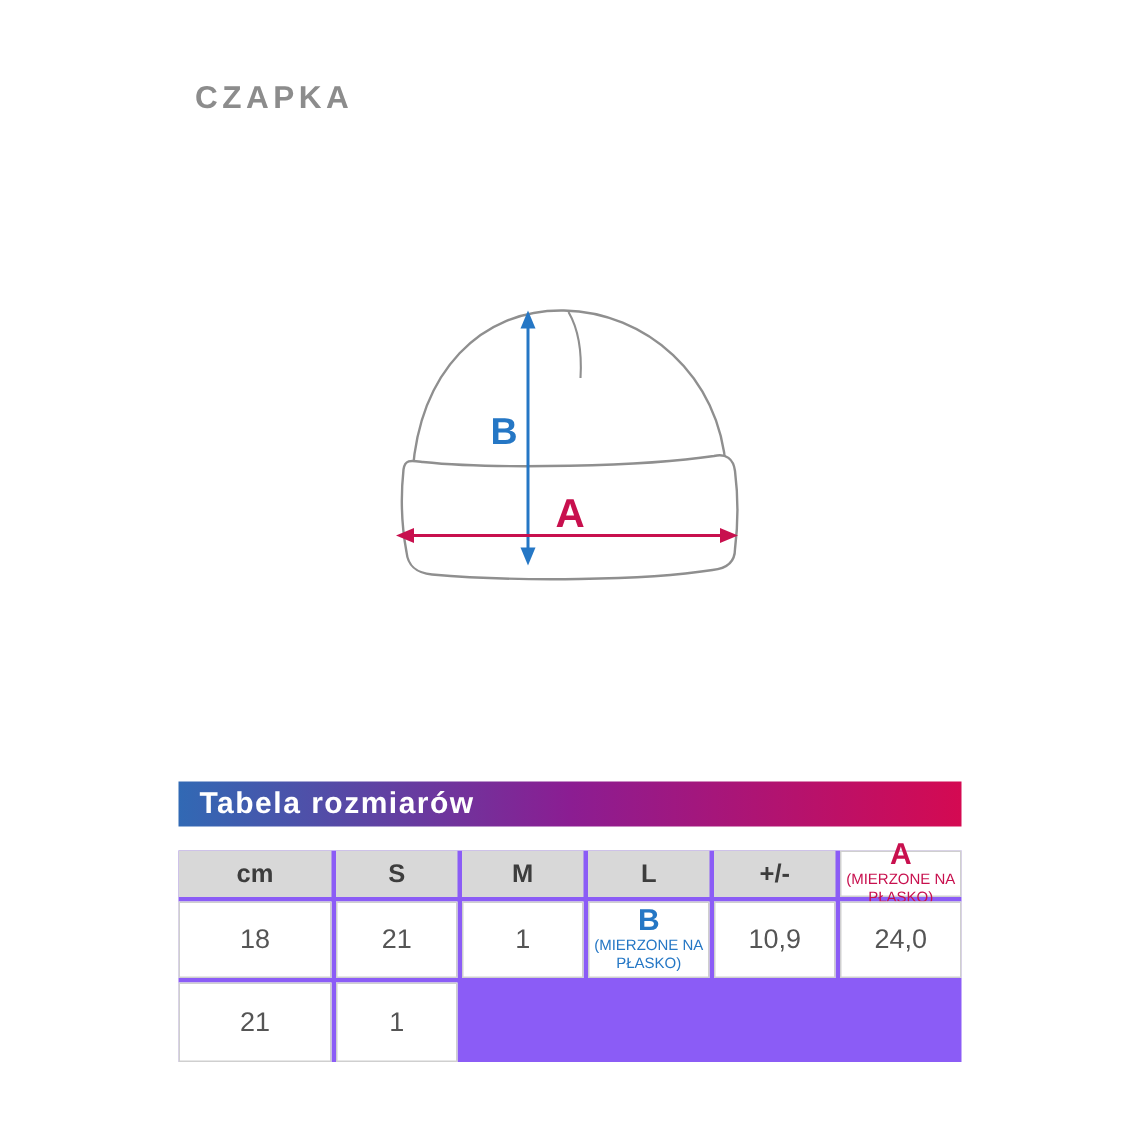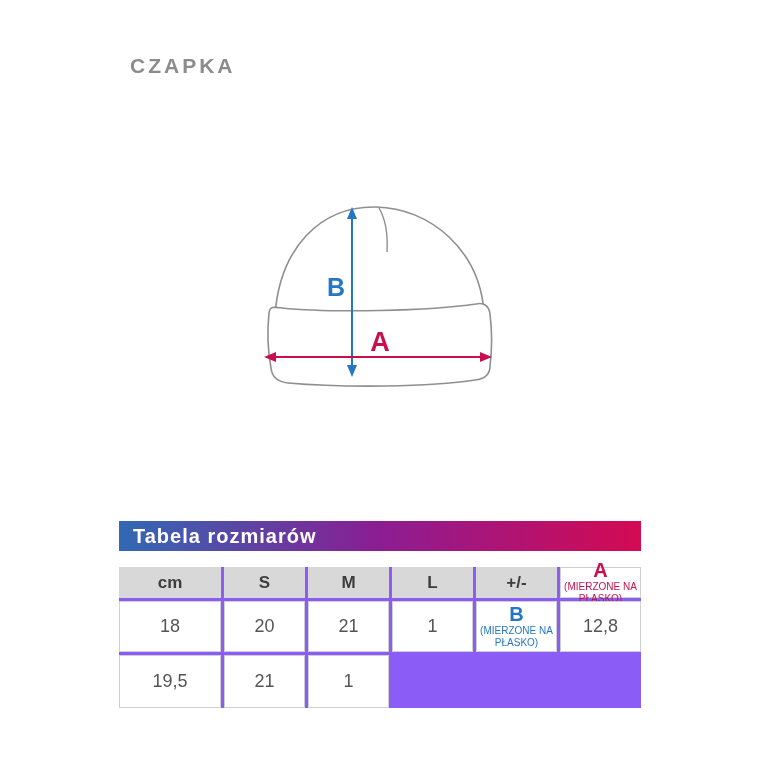--- a/index.html
+++ b/index.html
@@ -136,29 +136,28 @@
       <div class="hcell">S</div>
       <div class="hcell">M</div>
       <div class="hcell">L</div>
       <div class="hcell">+/-</div>
 
       <div class="cell labelcell">
         <div class="row-label color-a">A</div>
         <div class="row-sublabel color-a">(MIERZONE NA PŁASKO)</div>
       </div>
       <div class="cell">18</div>
-      <div class="cell">20</div>
       <div class="cell">21</div>
       <div class="cell">1</div>
 
       <div class="cell labelcell">
         <div class="row-label color-b">B</div>
         <div class="row-sublabel color-b">(MIERZONE NA PŁASKO)</div>
       </div>
-      <div class="cell">12,8</div>
-      <div class="cell">19,5</div>
+      <div class="cell">10,9</div>
+      <div class="cell">24,0</div>
       <div class="cell">21</div>
       <div class="cell">1</div>
 
     </div>
   </div>
 
 </div>
 
 </body></html>

